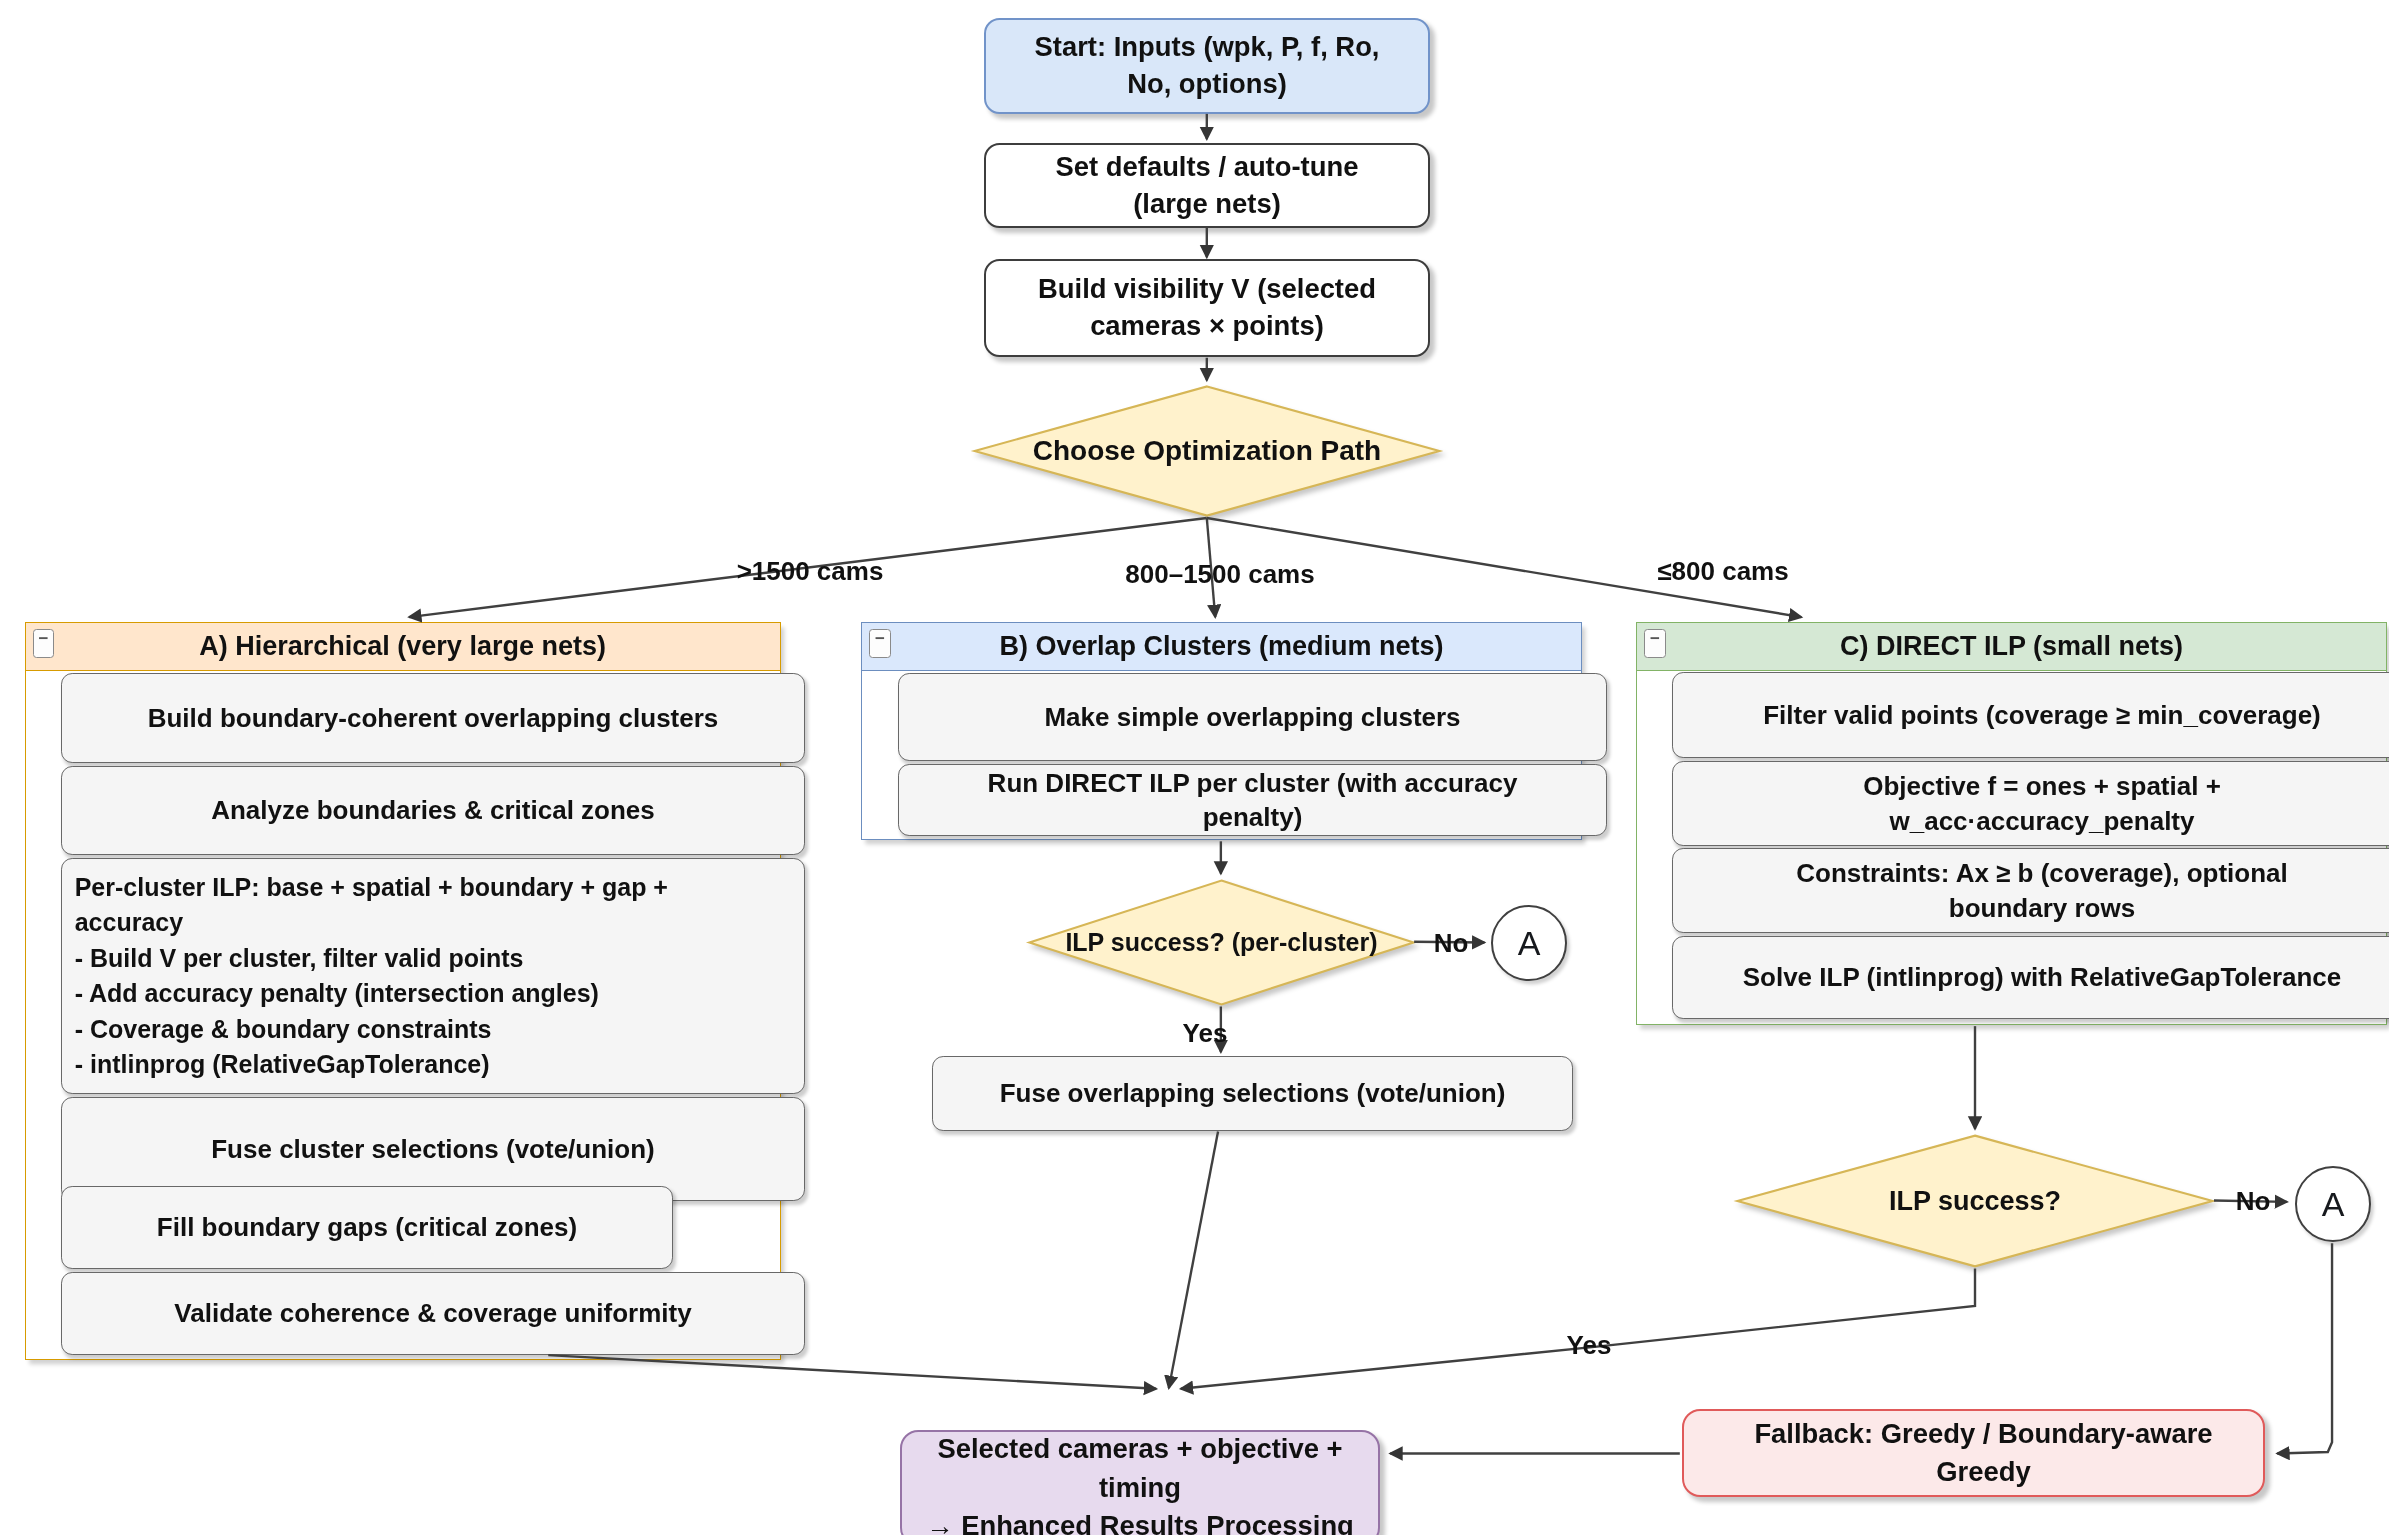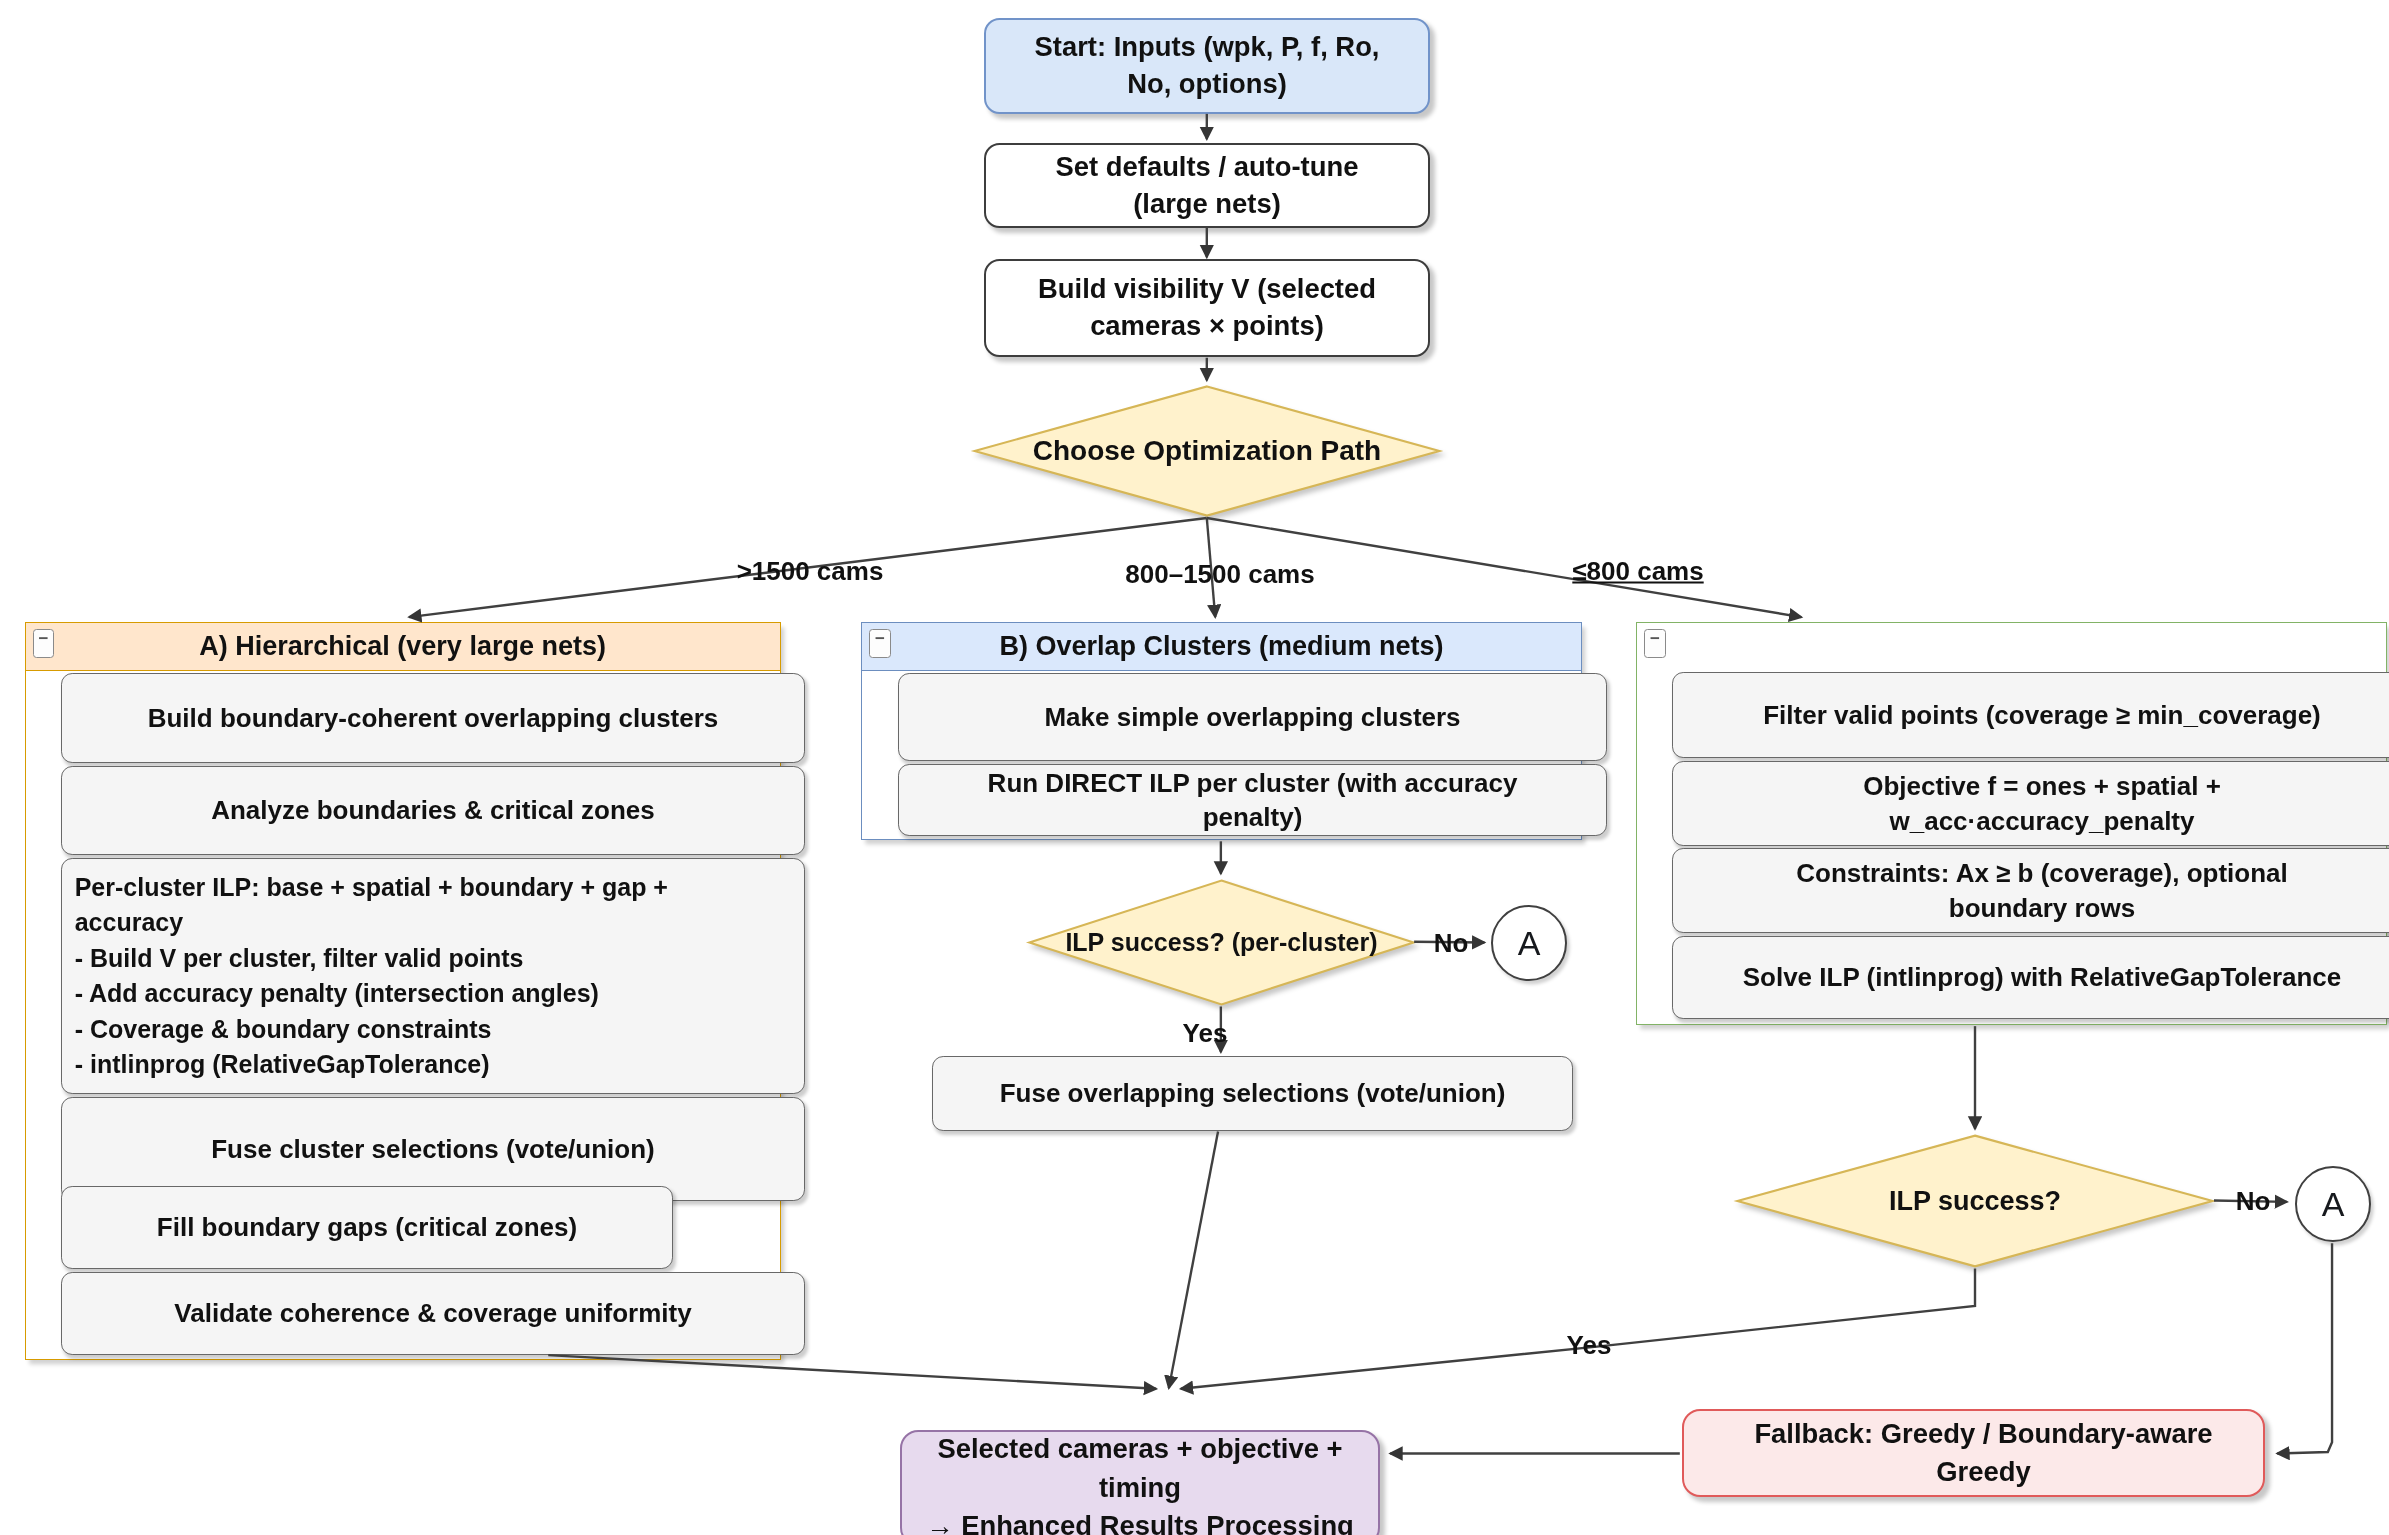--- a/index.html
+++ b/index.html
@@ -85,21 +85,21 @@
 
 <div class="abs shape-wrap" style="left:973px;top:385px;width:468px;height:132px;">
   <svg viewBox="0 0 666 188">
     <polygon points="333,2 664,94 333,186 2,94" fill="#fff2cc" stroke="#d6b656" stroke-width="3"></polygon>
   </svg>
   <div class="shape-label" style="font-size:28px;">Choose Optimization Path</div>
 </div>
 
 <div class="abs edge-label" style="left:810px;top:571px;">&gt;1500 cams</div>
 <div class="abs edge-label" style="left:1220px;top:574px;">800–1500 cams</div>
-<div class="abs edge-label" style="left:1638px;top:571px;text-decoration:underline;">≤800 cams</div>
+<div class="abs edge-label" style="left:1723px;top:571px;">≤800 cams</div>
 
 <div class="abs container cont-a" style="left:24.6px;top:622px;width:756px;height:738px;">
   <div class="cont-header head-a">A) Hierarchical (very large nets)</div>
   <div class="collapse">−</div>
 </div>
 <div class="abs graybox pre" style="left:30px;top:673px;width:744px;height:90px;">Build boundary-coherent overlapping clusters</div>
 <div class="abs graybox pre" style="left:30px;top:766px;width:744px;height:89px;">Analyze boundaries &amp; critical zones</div>
 <div class="abs graybox leftalign pre" style="left:30px;top:858px;width:744px;height:236px;">Per-cluster ILP: base + spatial + boundary + gap +
 accuracy
 - Build V per cluster, filter valid points
@@ -124,20 +124,21 @@
   </svg>
   <div class="shape-label" style="font-size:25px;">ILP success? (per-cluster)</div>
 </div>
 <div class="abs edge-label" style="left:1451px;top:943px;">No</div>
 <div class="abs circleA" style="left:1491px;top:905px;width:76px;height:76px;box-shadow:2.8px 3.5px 3.5px rgba(0,0,0,0.18);">A</div>
 <div class="abs edge-label" style="left:1205px;top:1033px;">Yes</div>
 
 <div class="abs graybox pre" style="left:901px;top:1056px;width:641px;height:75px;">Fuse overlapping selections (vote/union)</div>
 
 <div class="abs container cont-c" style="left:1636px;top:622px;width:751px;height:403px;">
+  <div class="cont-header head-c">C) DIRECT ILP (small nets)</div>
   <div class="collapse">−</div>
 </div>
 <div class="abs graybox pre" style="left:1641px;top:672px;width:740px;height:86px;">Filter valid points (coverage ≥ min_coverage)</div>
 <div class="abs graybox pre" style="left:1641px;top:761px;width:740px;height:85px;">Objective f = ones + spatial +
 w_acc·accuracy_penalty</div>
 <div class="abs graybox pre" style="left:1641px;top:848px;width:740px;height:85px;">Constraints: Ax ≥ b (coverage), optional
 boundary rows</div>
 <div class="abs graybox pre" style="left:1641px;top:936px;width:740px;height:83px;">Solve ILP (intlinprog) with RelativeGapTolerance</div>
 
 <div class="abs shape-wrap" style="left:1736px;top:1134px;width:478px;height:134px;">

